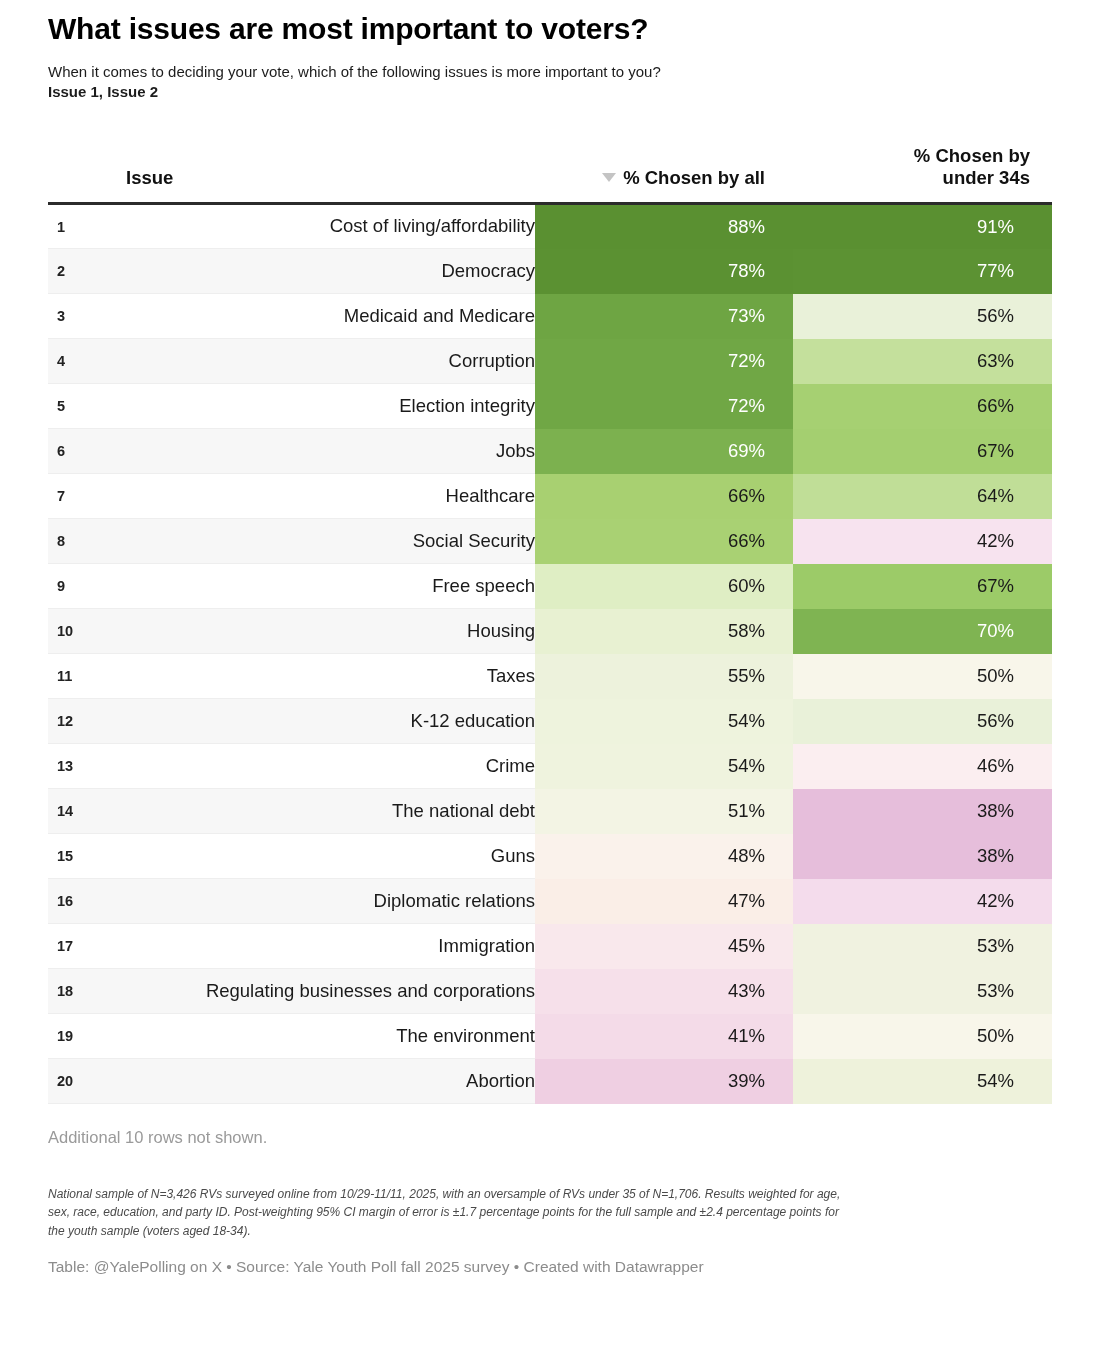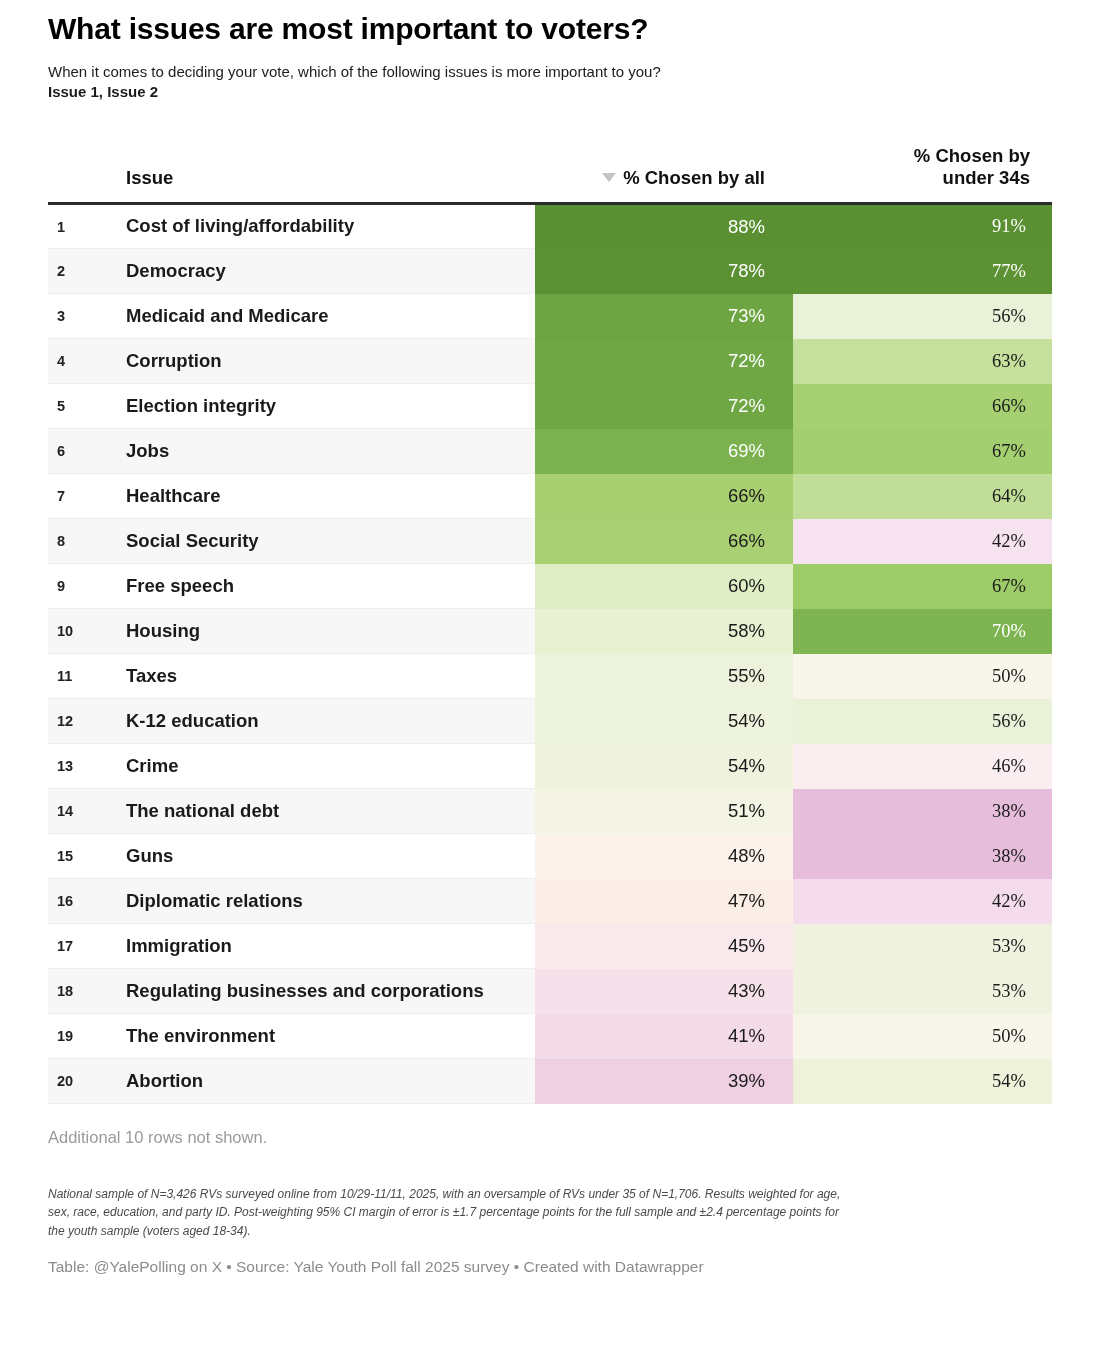--- a/index.html
+++ b/index.html
@@ -103,33 +103,32 @@
   }
   td.rank {
     font-size: 14.5px;
     font-weight: bold;
     color: #222222;
     text-align: left;
     padding-left: 9px;
     width: 40px;
   }
   td.issue {
-    text-align: left;
+    text-align: right;
     padding-left: 38px;
     line-height: 1.24;
     font-size: 18.5px;
-    font-weight: bold;
   }
   td.val {
     text-align: right;
     font-size: 18.5px;
     border-bottom: none;
   }
   td.val.all { padding-right: 28px; }
-  td.val.young { padding-right: 26px; font-family: Liberation Serif, serif; }
+  td.val.young { padding-right: 38px; }
   td.val.light { color: #ffffff; }
 
   .note-rows {
     font-size: 16.5px;
     color: #9a9a9a;
     padding-top: 22px;
     line-height: 1.4;
   }
 
   

